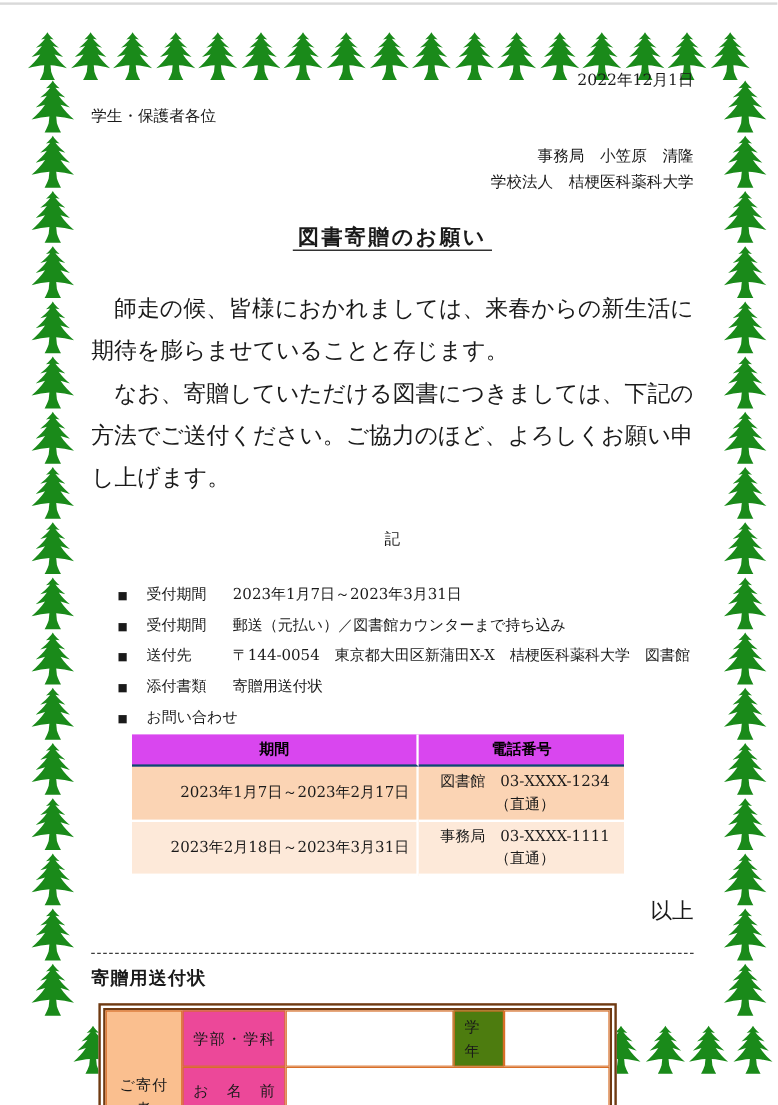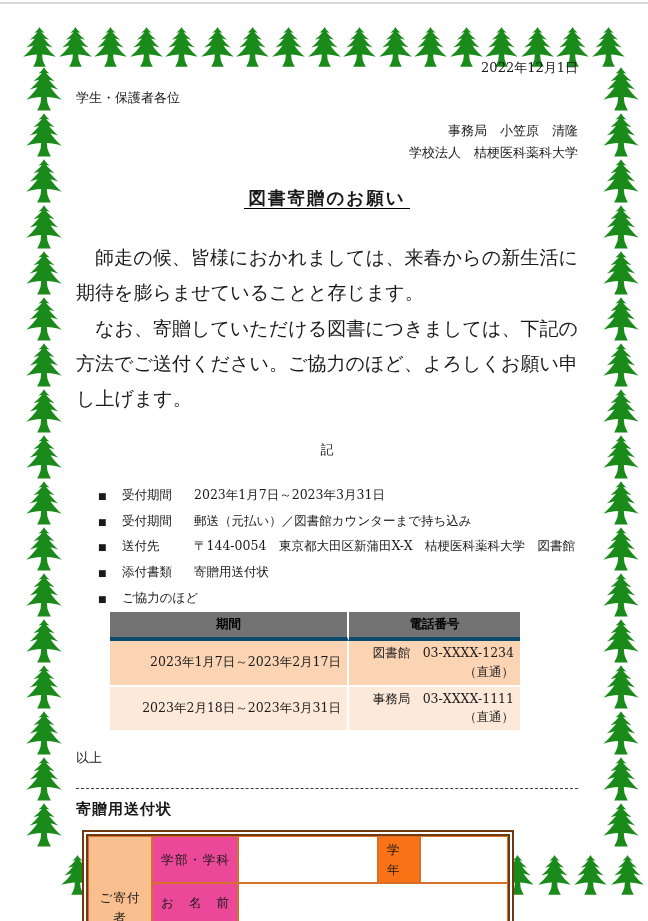--- a/index.html
+++ b/index.html
@@ -39,44 +39,44 @@
   .bullet-item{display:flex;align-items:baseline;white-space:nowrap;}
   .sq{display:inline-block;width:24px;font-size:9px;flex-shrink:0;}
   .b-label{display:inline-block;width:72px;flex-shrink:0;}
   .b-value{display:inline-block;}
 
   table.contact{
     margin:2px 0 0 34px;width:410px;border-collapse:separate;border-spacing:0;
     font-size:12.5px;line-height:1.5;
   }
   table.contact th{
-    background:#737373;font-weight:bold;color:#000;text-align:center;
-    padding:3px 6px;border-bottom:4px solid #0c4a6e;
+    background:#d946ef;font-weight:bold;color:#000;text-align:center;
+    padding:3px 6px;border-bottom:2px solid #0c4a6e;
   }
   table.contact th:first-child{border-right:2px solid #fff;width:225px;}
   table.contact td{padding:3px 6px;border-bottom:2px solid #fff;}
   table.contact .col-period{text-align:right;border-right:2px solid #fff;}
-  table.contact .col-phone{text-align:right;padding-left:12px;}
+  table.contact .col-phone{text-align:center;padding-left:12px;}
   table.contact tr.row-a td{background:#FBD4B4;}
   table.contact tr.row-b td{background:#FDE9D9;}
 
-  .closing{margin-top:16px;font-size:13px;}
+  .closing{margin-top:16px;text-align:right;font-size:18px;}
   .cut-line{margin-top:20px;border-top:1.6px dashed #3c3c3c;height:0;}
   .form-heading{margin-top:9px;font-size:15px;font-weight:bold;letter-spacing:1px;}
 
   
   table.form-table{
     margin:9px 0 0 6px;width:432px;table-layout:fixed;
     border:6px double #6F3A12;border-collapse:separate;border-spacing:0;
     font-size:12.5px;background:#fff;
   }
   table.form-table td{border:1px solid #D86F28;padding:3px 8px;overflow:hidden;}
   .cell-donor{background:#FABF8F;text-align:center;vertical-align:middle;letter-spacing:1px;}
   .cell-lab{background:#ec4899;text-align:justify;text-align-last:justify;vertical-align:middle;}
-  .cell-grade{background:#f97316;text-align:justify;text-align-last:justify;vertical-align:middle;}
+  .cell-grade{background:#4d7c0f;text-align:justify;text-align-last:justify;vertical-align:middle;}
   .cell-input{background:#fff;}
   .v-top{vertical-align:top;}
   tr.r1{height:33px;} tr.r2{height:40px;} tr.r3{height:56px;}
 </style>
 </head>
 <body>
 
 <div class="window-edge"></div>
 
 <div class="tree-row tree-border-top">
@@ -524,21 +524,21 @@
         <span class="b-label">送付先</span>
         <span class="b-value">〒144-0054　東京都大田区新蒲田X-X　桔梗医科薬科大学　図書館</span>
       </div>
       <div class="bullet-item">
         <span class="sq">■</span>
         <span class="b-label">添付書類</span>
         <span class="b-value">寄贈用送付状</span>
       </div>
       <div class="bullet-item">
         <span class="sq">■</span>
-        <span class="b-label">ご協力のほど</span>
+        <span class="b-label">お問い合わせ</span>
         <span class="b-value"></span>
       </div>
     </div>
 
   <table class="contact">
     <thead>
       <tr>
         <th>期間</th>
         <th>電話番号</th>
       </tr>

